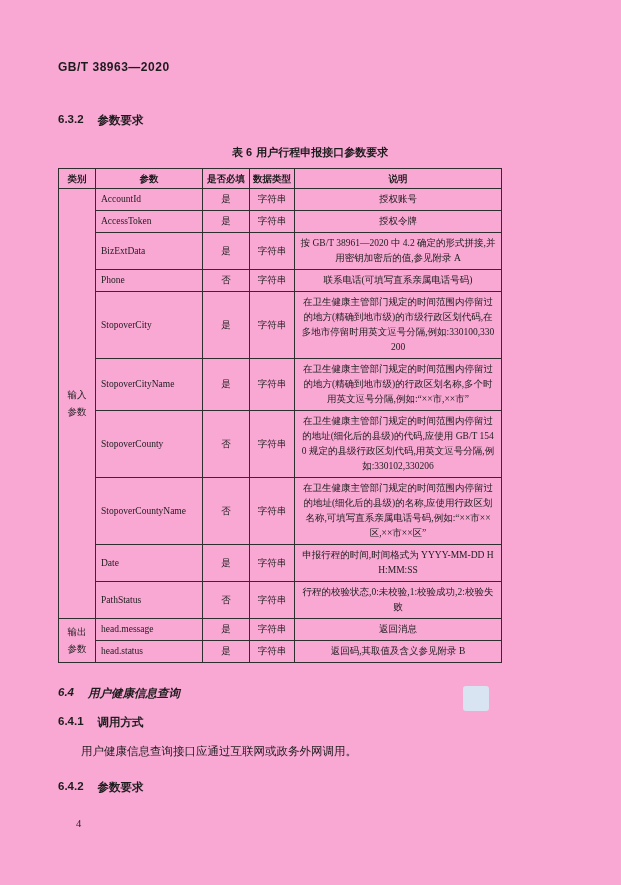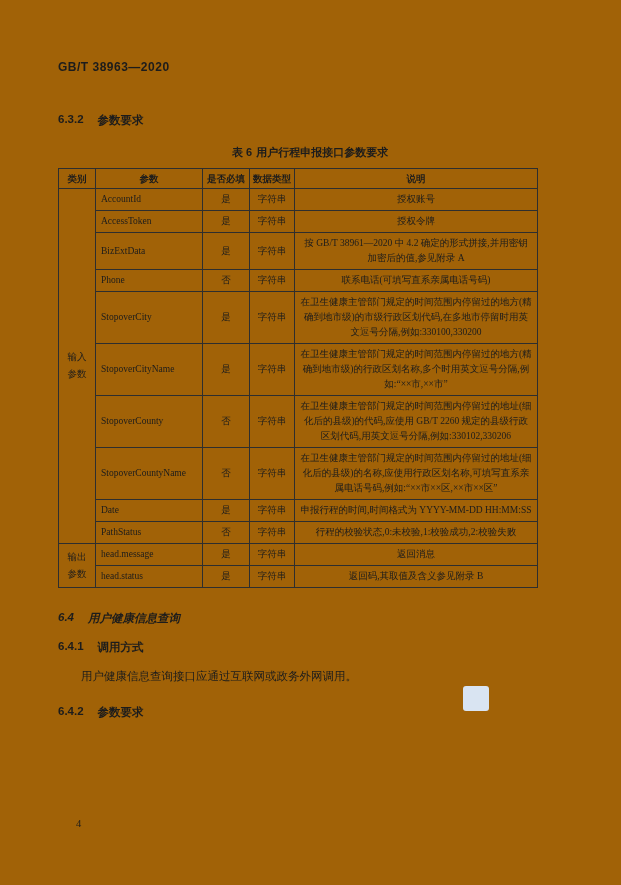--- a/index.html
+++ b/index.html
@@ -1,20 +1,20 @@
 <!DOCTYPE html>
 <html><head>
 <meta charset="utf-8">
 <style>
   * { margin:0; padding:0; box-sizing:border-box; }
   html,body { background:#ffffff; }
   .page {
     position:relative;
     width:621px; height:885px;
-    background:#a16207;
+    background:#f9a8d4;
     font-family:"Liberation Serif", serif;
     color:#1c1c1c;
     overflow:hidden;
   }
   .content { padding:60px 59px 0 58px; }
 
   .doc-header {
     font-family:"Liberation Sans", sans-serif;
     font-weight:bold; font-size:12px; letter-spacing:0.5px;
   }
@@ -36,21 +36,21 @@
 
   .tbl-caption {
     margin-top:17px; text-align:center;
     font-family:"Liberation Sans", sans-serif;
     font-weight:bold; font-size:11px;
   }
   .tbl-caption .cap-no { margin-right:1px; }
 
   table.param-table {
     margin-top:8px;
-    width:480px;
+    width:444px;
     border-collapse:collapse;
     table-layout:fixed;
     font-size:9.5px;
     line-height:15px;
   }
   .param-table th, .param-table td {
     border:1px solid #2e2e2e;
     padding:3px 5px;
     vertical-align:middle;
     word-break:break-all;
@@ -154,21 +154,21 @@
           <tr>
             <td class="cell-param">StopoverCityName</td>
             <td class="cell-req">是</td>
             <td class="cell-type">字符串</td>
             <td class="cell-desc">在卫生健康主管部门规定的时间范围内停留过的地方(精确到地市级)的行政区划名称,多个时用英文逗号分隔,例如:“××市,××市”</td>
           </tr>
           <tr>
             <td class="cell-param">StopoverCounty</td>
             <td class="cell-req">否</td>
             <td class="cell-type">字符串</td>
-            <td class="cell-desc">在卫生健康主管部门规定的时间范围内停留过的地址(细化后的县级)的代码,应使用 GB/T 2260 规定的县级行政区划代码,用英文逗号分隔,例如:330102,330206</td>
+            <td class="cell-desc">在卫生健康主管部门规定的时间范围内停留过的地址(细化后的县级)的代码,应使用 GB/T 1540 规定的县级行政区划代码,用英文逗号分隔,例如:330102,330206</td>
           </tr>
           <tr>
             <td class="cell-param">StopoverCountyName</td>
             <td class="cell-req">否</td>
             <td class="cell-type">字符串</td>
             <td class="cell-desc">在卫生健康主管部门规定的时间范围内停留过的地址(细化后的县级)的名称,应使用行政区划名称,可填写直系亲属电话号码,例如:“××市××区,××市××区”</td>
           </tr>
           <tr>
             <td class="cell-param">Date</td>
             <td class="cell-req">是</td>

